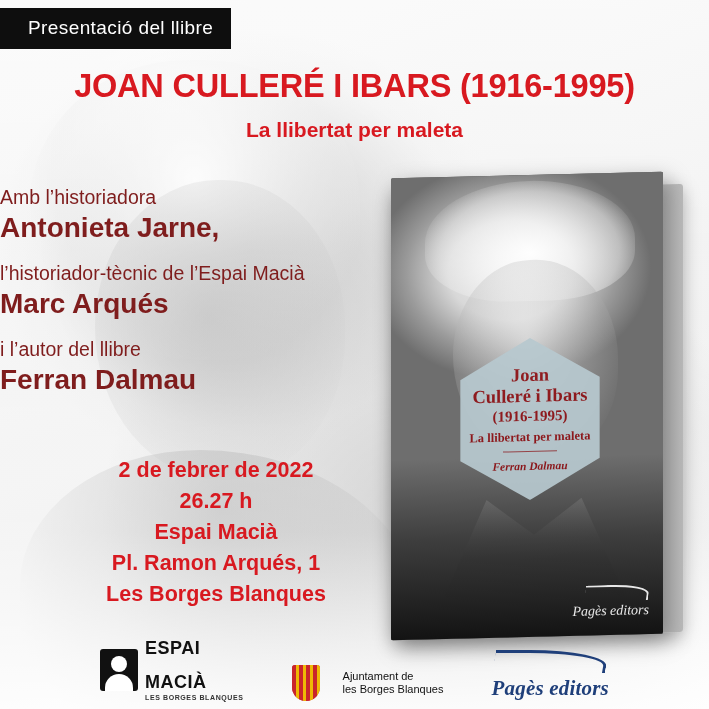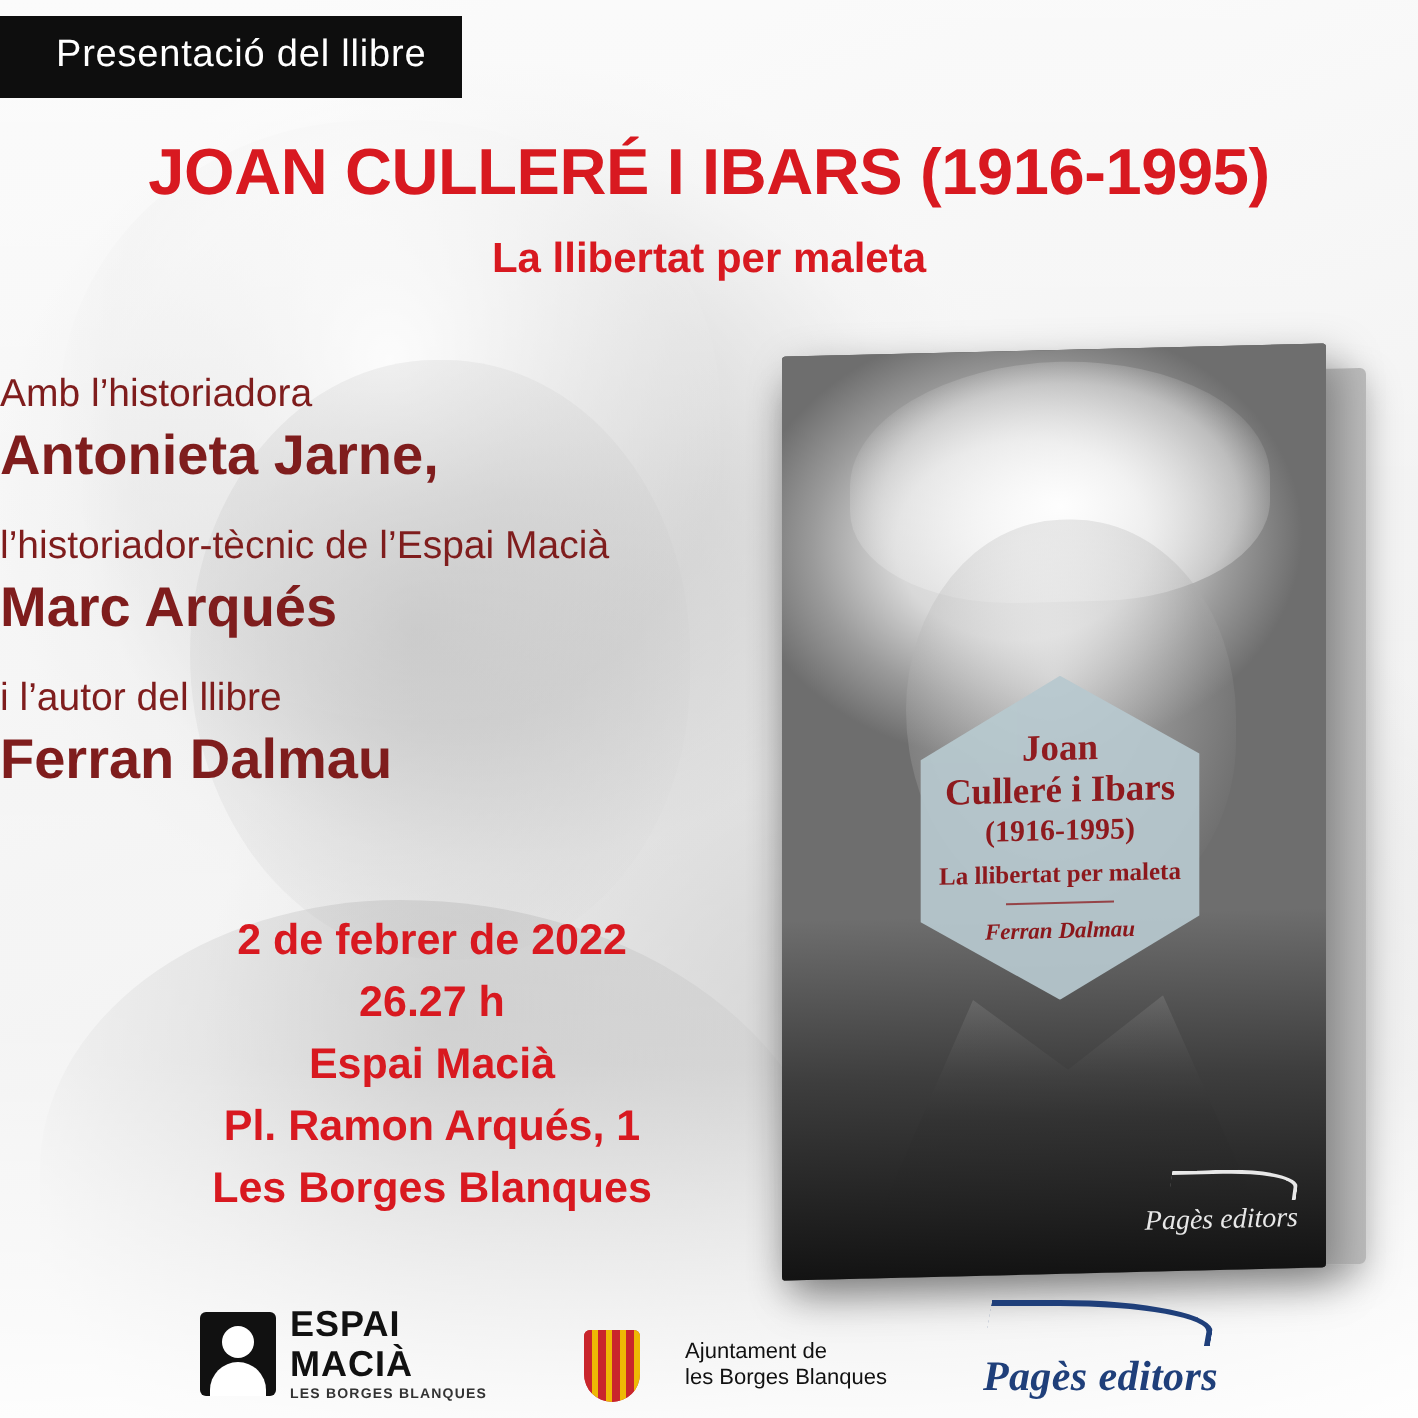--- a/index.html
+++ b/index.html
@@ -309,21 +309,21 @@
   .logo-espai .txt {
     color: #111;
     line-height: 1;
   }
   .logo-espai .t1 {
     font-size: 18px; font-weight: bold; letter-spacing: 0.5px;
     display: block;
   }
   .logo-espai .t2 {
     font-size: 18px; font-weight: bold; letter-spacing: 0.5px;
-    display: block; margin-top: 2px;
+    display: block; margin-top: 16px;
   }
   .logo-espai .t3 {
     font-size: 7px; font-weight: bold; letter-spacing: 0.6px;
     display: block; margin-top: 3px; color: #333;
   }
 
   .logo-ajunt .shield {
     width: 28px; height: 36px;
     background: #c9252c;
     border-radius: 3px 3px 14px 14px;

